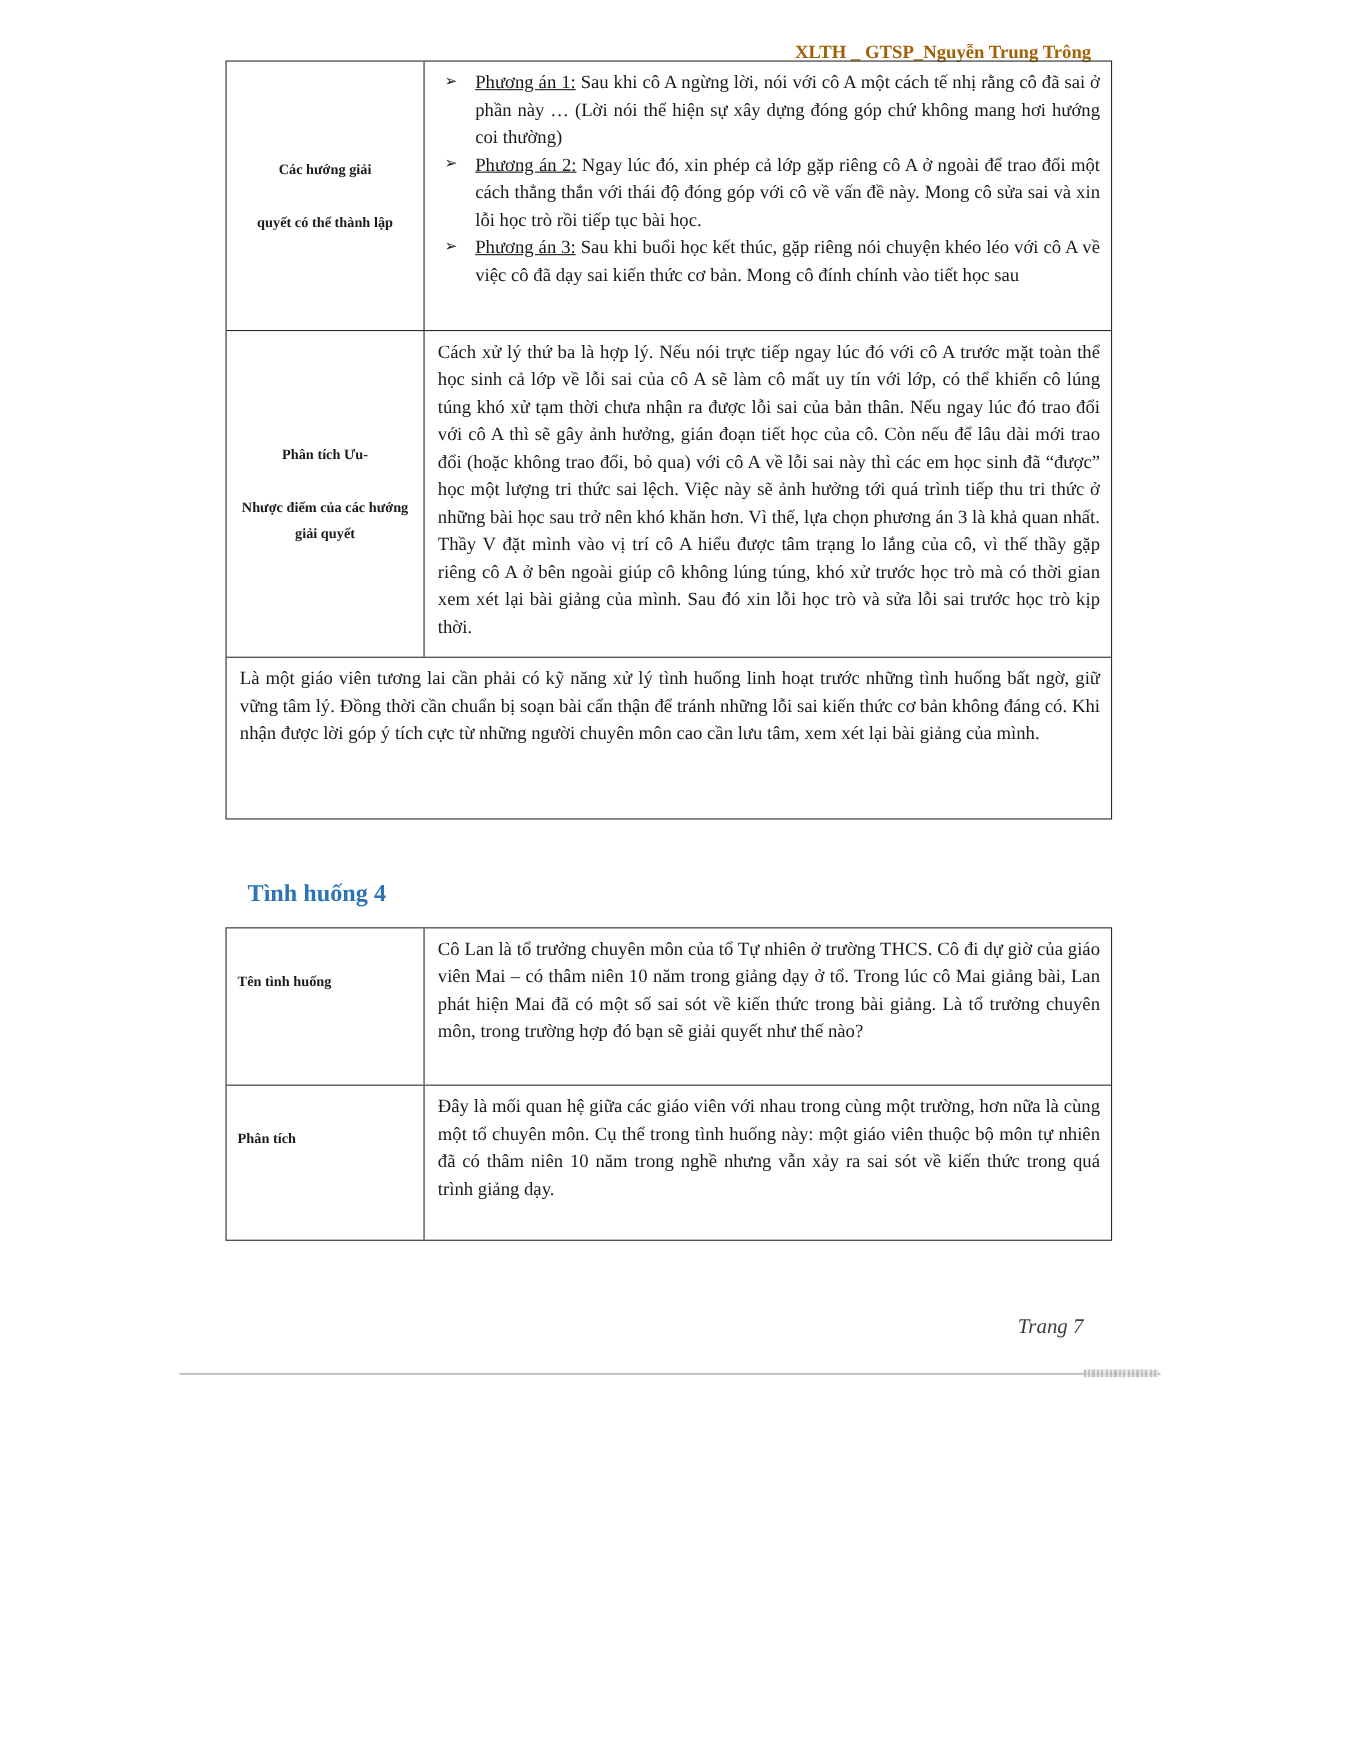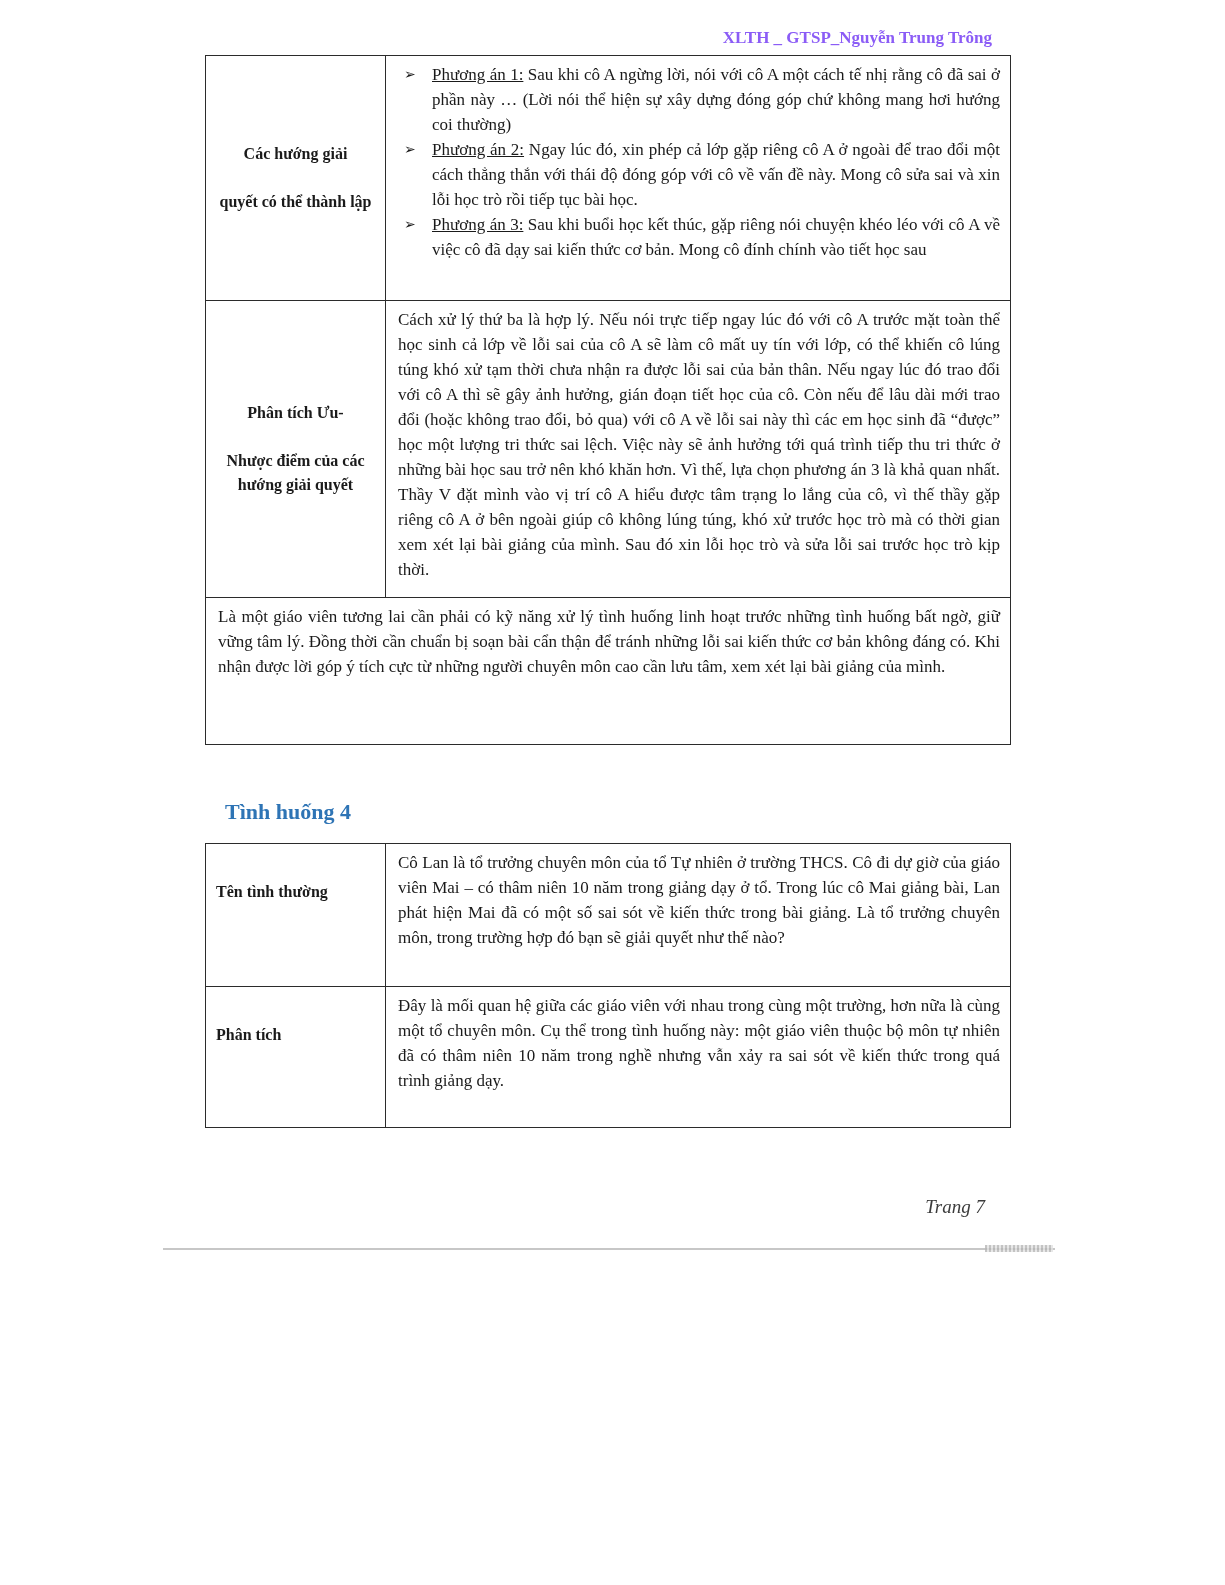--- a/index.html
+++ b/index.html
@@ -5,42 +5,42 @@
   html,body{margin:0;padding:0;background:#e8e8e8;}
   .page{
     position:relative;
     width:1225px;height:1585px;
     background:#ffffff;
     font-family:"Liberation Serif","DejaVu Serif",serif;
     color:#1a1a1a;
     overflow:hidden;
   }
   .doc-header{
-    position:absolute;top:28px;right:233px;
-    font-size:17px;font-weight:bold;color:#8b5cf6;
+    position:absolute;top:38px;right:233px;
+    font-size:17px;font-weight:bold;color:#a16207;
   }
   .content{
     position:absolute;left:205px;top:55px;width:806px;
   }
   .tbl{
     width:100%;
     border:1.6px solid #2b2b2b;
     box-sizing:border-box;
   }
   .trow{
     display:flex;
     border-bottom:1px solid #2b2b2b;
   }
   .trow:last-child{border-bottom:none;}
   .cell-l{
     width:180px;min-width:180px;
     border-right:1px solid #2b2b2b;
     box-sizing:border-box;
     font-weight:bold;
-    font-size:16px;line-height:24px;
+    font-size:13px;line-height:24px;
     padding:8px 10px;
   }
   .cell-l.center{
     display:flex;align-items:center;justify-content:center;
     text-align:center;white-space:pre-line;
   }
   .cell-l.top{
     padding-top:36px;text-align:left;
   }
   .cell-r{
@@ -125,21 +125,21 @@
         <div class="cell-r">Là một giáo viên tương lai cần phải có kỹ năng xử lý tình huống linh hoạt trước những tình huống bất ngờ, giữ vững tâm lý. Đồng thời cần chuẩn bị soạn bài cẩn thận để tránh những lỗi sai kiến thức cơ bản không đáng có. Khi nhận được lời góp ý tích cực từ những người chuyên môn cao cần lưu tâm, xem xét lại bài giảng của mình.</div>
       </div>
 
     </div>
 
     <div class="section-heading">Tình huống 4</div>
 
     <div class="tbl">
 
       <div class="trow r-t2-1">
-        <div class="cell-l top">Tên tình thường</div>
+        <div class="cell-l top">Tên tình huống</div>
         <div class="cell-r">Cô Lan là tổ trưởng chuyên môn của tổ Tự nhiên ở trường THCS. Cô đi dự giờ của giáo viên Mai – có thâm niên 10 năm trong giảng dạy ở tổ. Trong lúc cô Mai giảng bài, Lan phát hiện Mai đã có một số sai sót về kiến thức trong bài giảng. Là tổ trưởng chuyên môn, trong trường hợp đó bạn sẽ giải quyết như thế nào?</div>
       </div>
 
       <div class="trow r-t2-2">
         <div class="cell-l top">Phân tích</div>
         <div class="cell-r">Đây là mối quan hệ giữa các giáo viên với nhau trong cùng một trường, hơn nữa là cùng một tổ chuyên môn. Cụ thể trong tình huống này: một giáo viên thuộc bộ môn tự nhiên đã có thâm niên 10 năm trong nghề nhưng vẫn xảy ra sai sót về kiến thức trong quá trình giảng dạy.</div>
       </div>
 
     </div>
 

